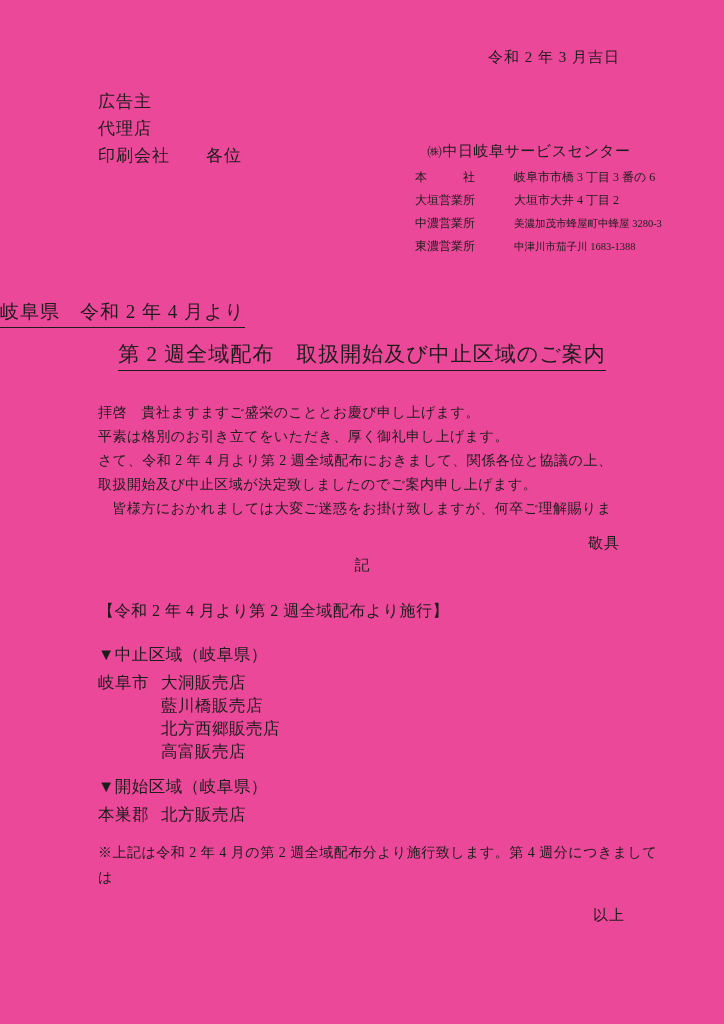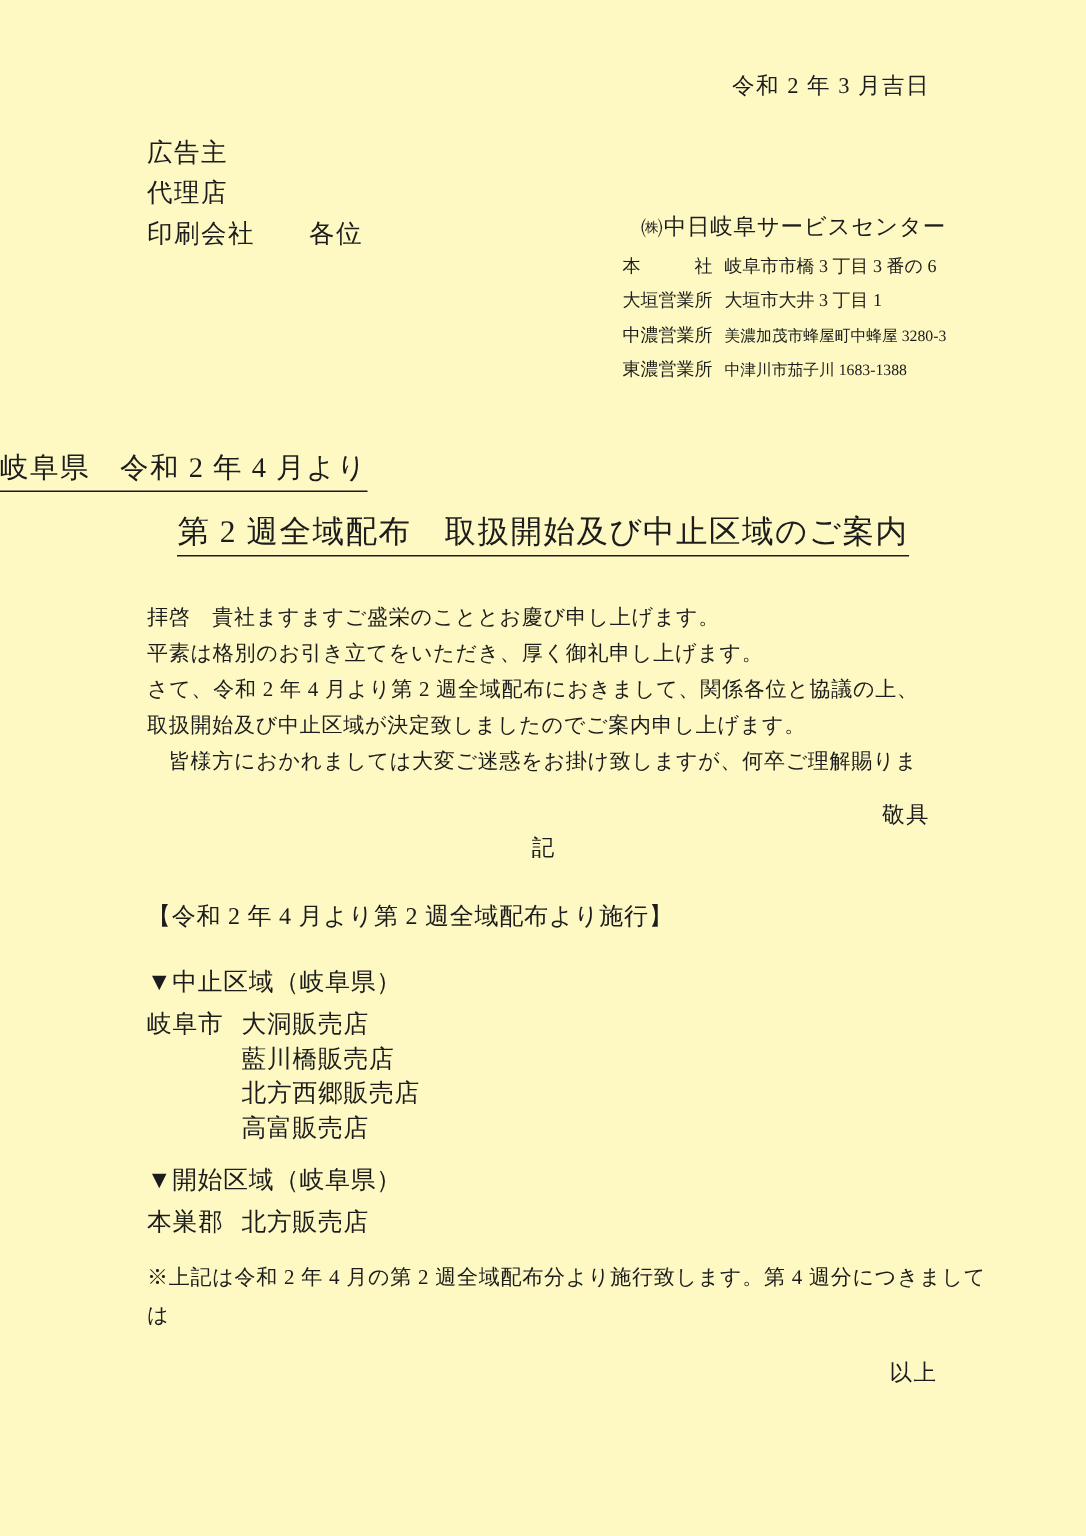--- a/index.html
+++ b/index.html
@@ -4,21 +4,21 @@
 <style>
   html, body {
     margin: 0;
     padding: 0;
     background: #ffffff;
   }
   .page {
     position: relative;
     width: 724px;
     height: 1024px;
-    background: #fef9c3;
+    background: #ec4899;
     font-family: "Liberation Serif", "DejaVu Serif", serif;
     color: #1c1c1c;
     overflow: hidden;
   }
   .abs { position: absolute; }
 
   .issue-date {
     top: 48px;
     right: 104px;
     font-size: 15px;
@@ -44,21 +44,21 @@
   }
   .office-row {
     display: flex;
     align-items: center;
     height: 23px;
   }
   .office-label {
     width: 62px;
     flex: 0 0 62px;
   }
-  .office-address { padding-left: 6px; white-space: nowrap; }
+  .office-address { padding-left: 6px; white-space: nowrap; margin-left: 31px; }
   .office-row:nth-child(3) .office-address,
   .office-row:nth-child(4) .office-address { font-size: 10.5px; }
 
   .main-title {
     top: 299px;
     left: 0;
     width: 724px;
     text-align: left;
     font-size: 19px;
     letter-spacing: 1px;
@@ -148,21 +148,21 @@
 
   <div class="abs sender-name">㈱中日岐阜サービスセンター</div>
 
   <div class="abs offices">
     <div class="office-row">
       <span class="office-label">本　　　社</span>
       <span class="office-address">岐阜市市橋 3 丁目 3 番の 6</span>
     </div>
     <div class="office-row">
       <span class="office-label">大垣営業所</span>
-      <span class="office-address">大垣市大井 3 丁目 1</span>
+      <span class="office-address">大垣市大井 4 丁目 2</span>
     </div>
     <div class="office-row">
       <span class="office-label">中濃営業所</span>
       <span class="office-address">美濃加茂市蜂屋町中蜂屋 3280-3</span>
     </div>
     <div class="office-row">
       <span class="office-label">東濃営業所</span>
       <span class="office-address">中津川市茄子川 1683-1388</span>
     </div>
   </div>

